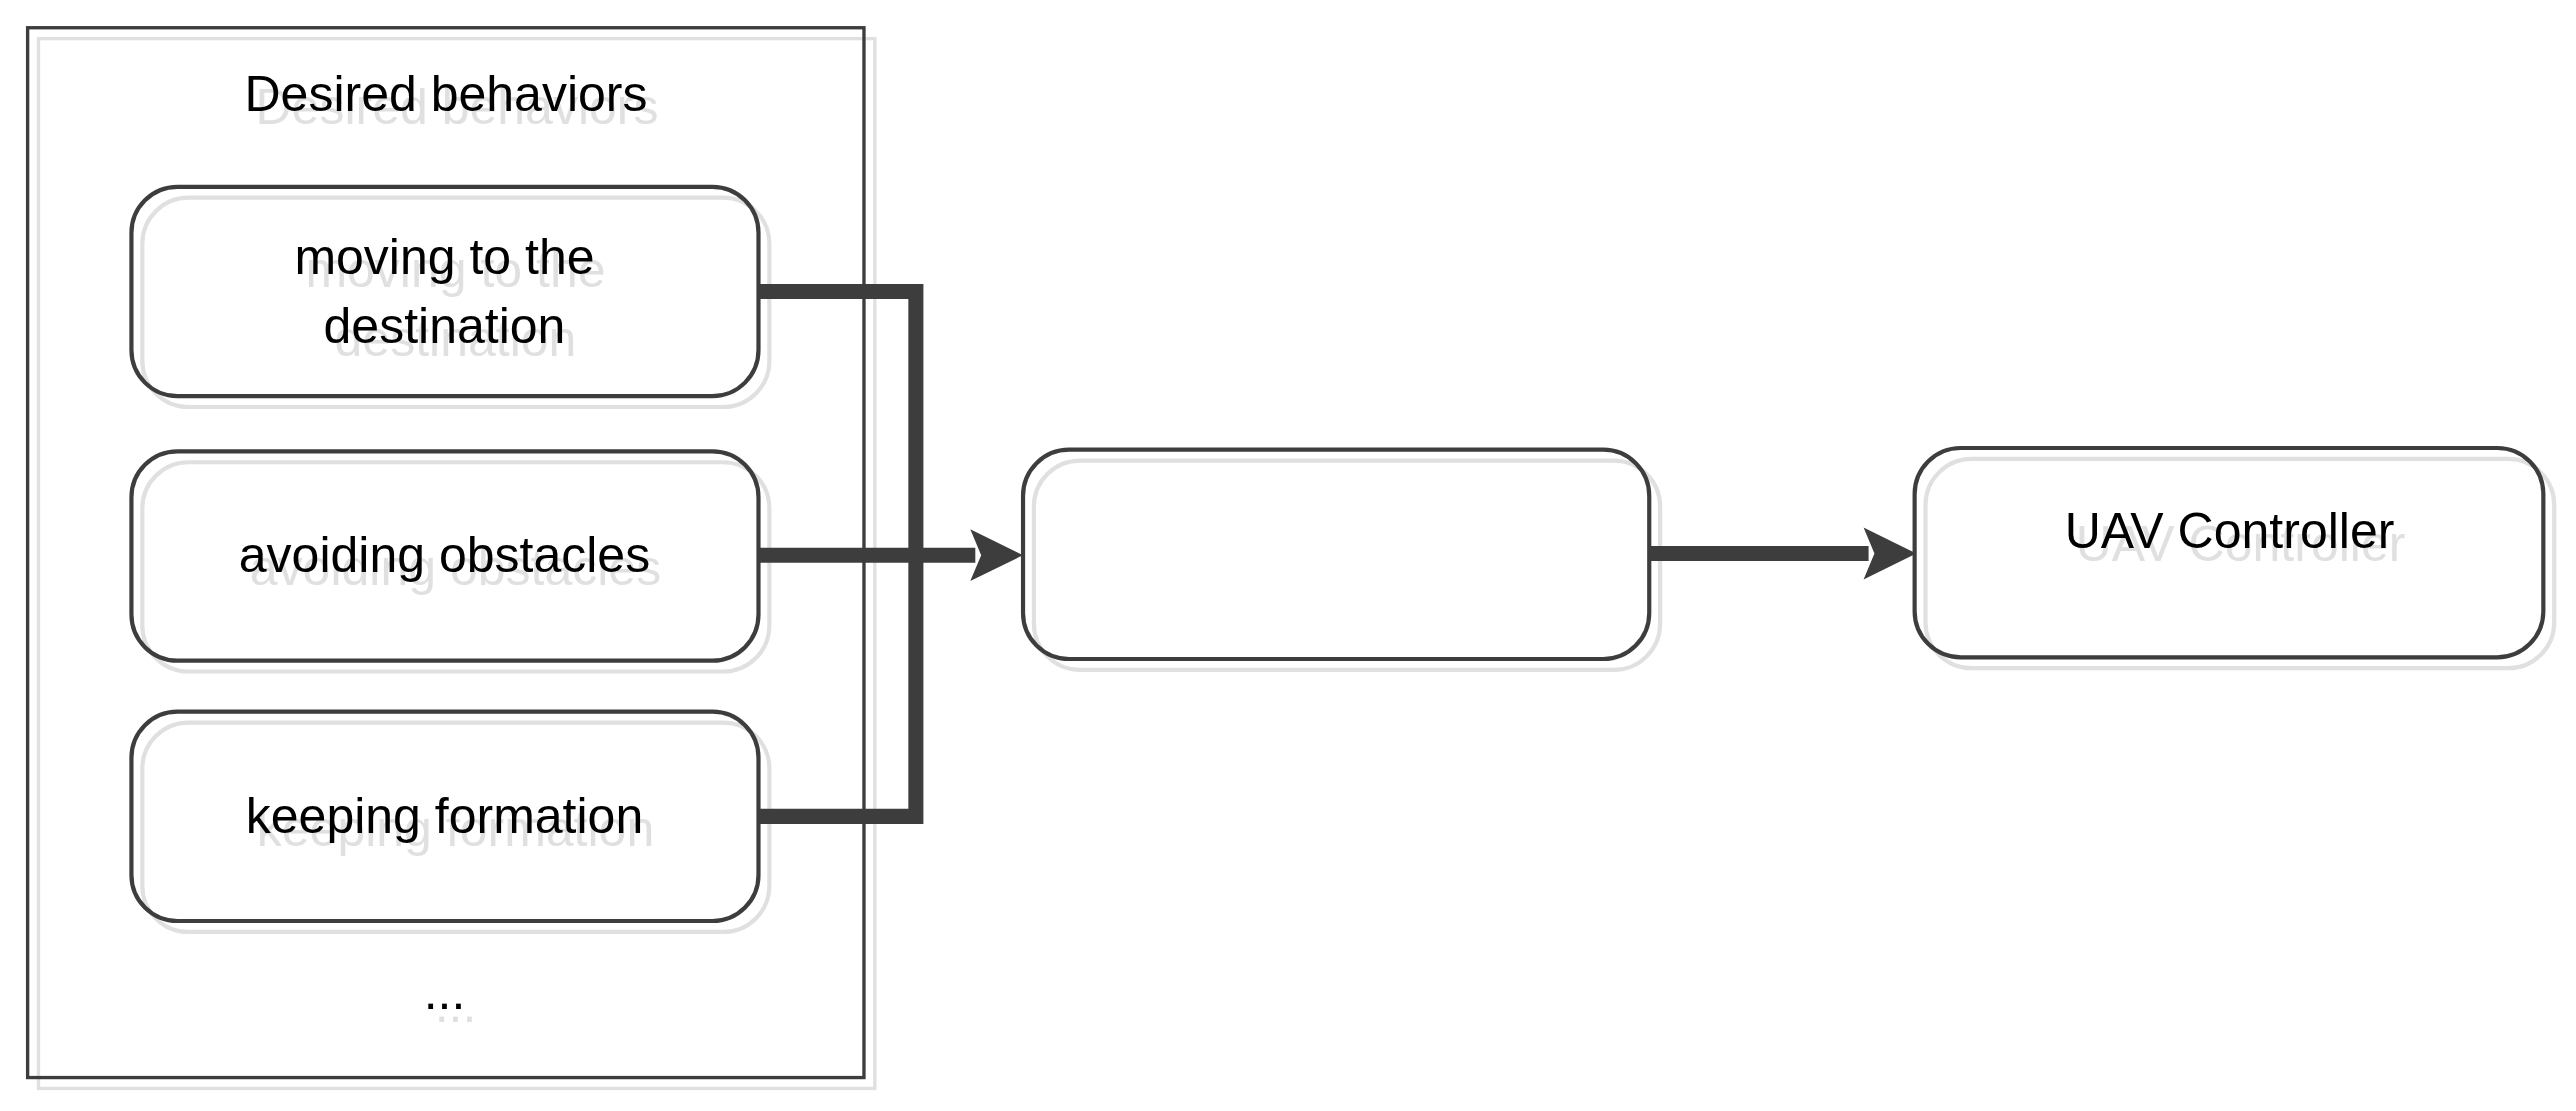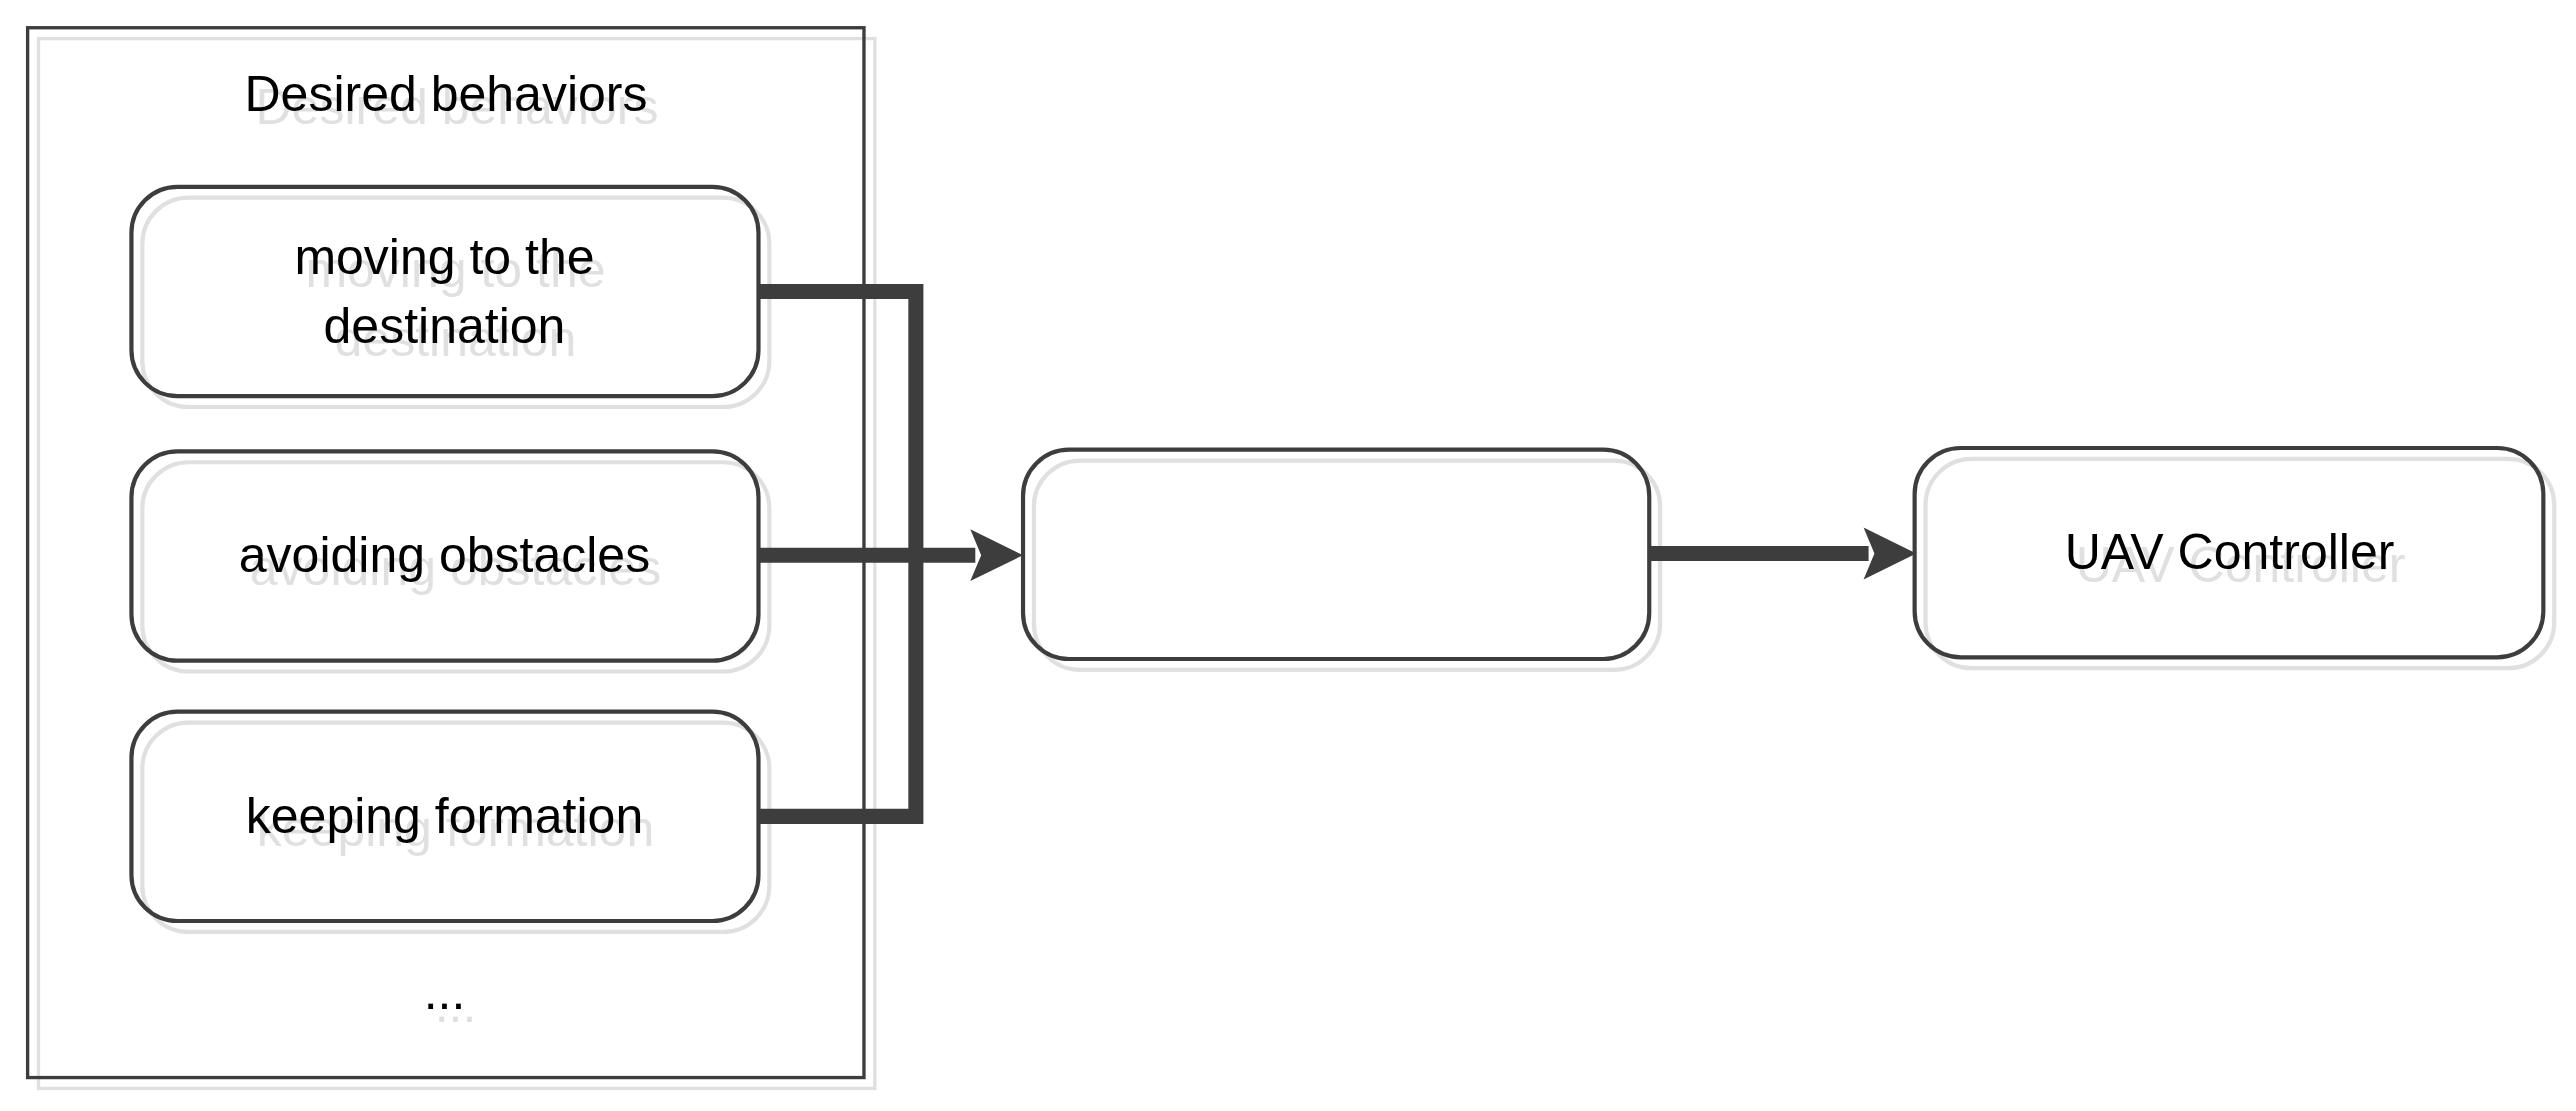--- a/index.html
+++ b/index.html
@@ -45,21 +45,21 @@
     font-size: 50px;
     line-height: 59px;
     color: var(--text);
     text-shadow: 11px 12.6px 0 var(--shadow);
   }
   .behavior-label-1 { left: 131px; top: 187px; width: 627px; height: 209px; }
   .behavior-label-2 { left: 131px; top: 451px; width: 627px; height: 209px; }
   .behavior-label-3 { left: 131px; top: 712px; width: 627px; height: 209px; }
   .ellipsis-label   { left: 131px; top: 950px; width: 627px; height: 84px; }
   .coordinator-label{ left: 1023px; top: 450px; width: 626px; height: 209px; }
-  .controller-label { left: 1915px; top: 448px; width: 629px; height: 209px; }
+  .controller-label { left: 1915px; top: 427px; width: 629px; height: 209px; }
 </style>
 </head>
 <body>
 
 <div id="canvas">
 
   <svg id="shapes" width="2576" height="1112" viewBox="0 0 3077 1328">
 
     <rect x="46" y="46" width="999" height="1254" class="shadow-outline" stroke-width="4"></rect>
     <rect x="170" y="236" width="749" height="250" rx="55" class="shadow-outline" stroke-width="5"></rect>

